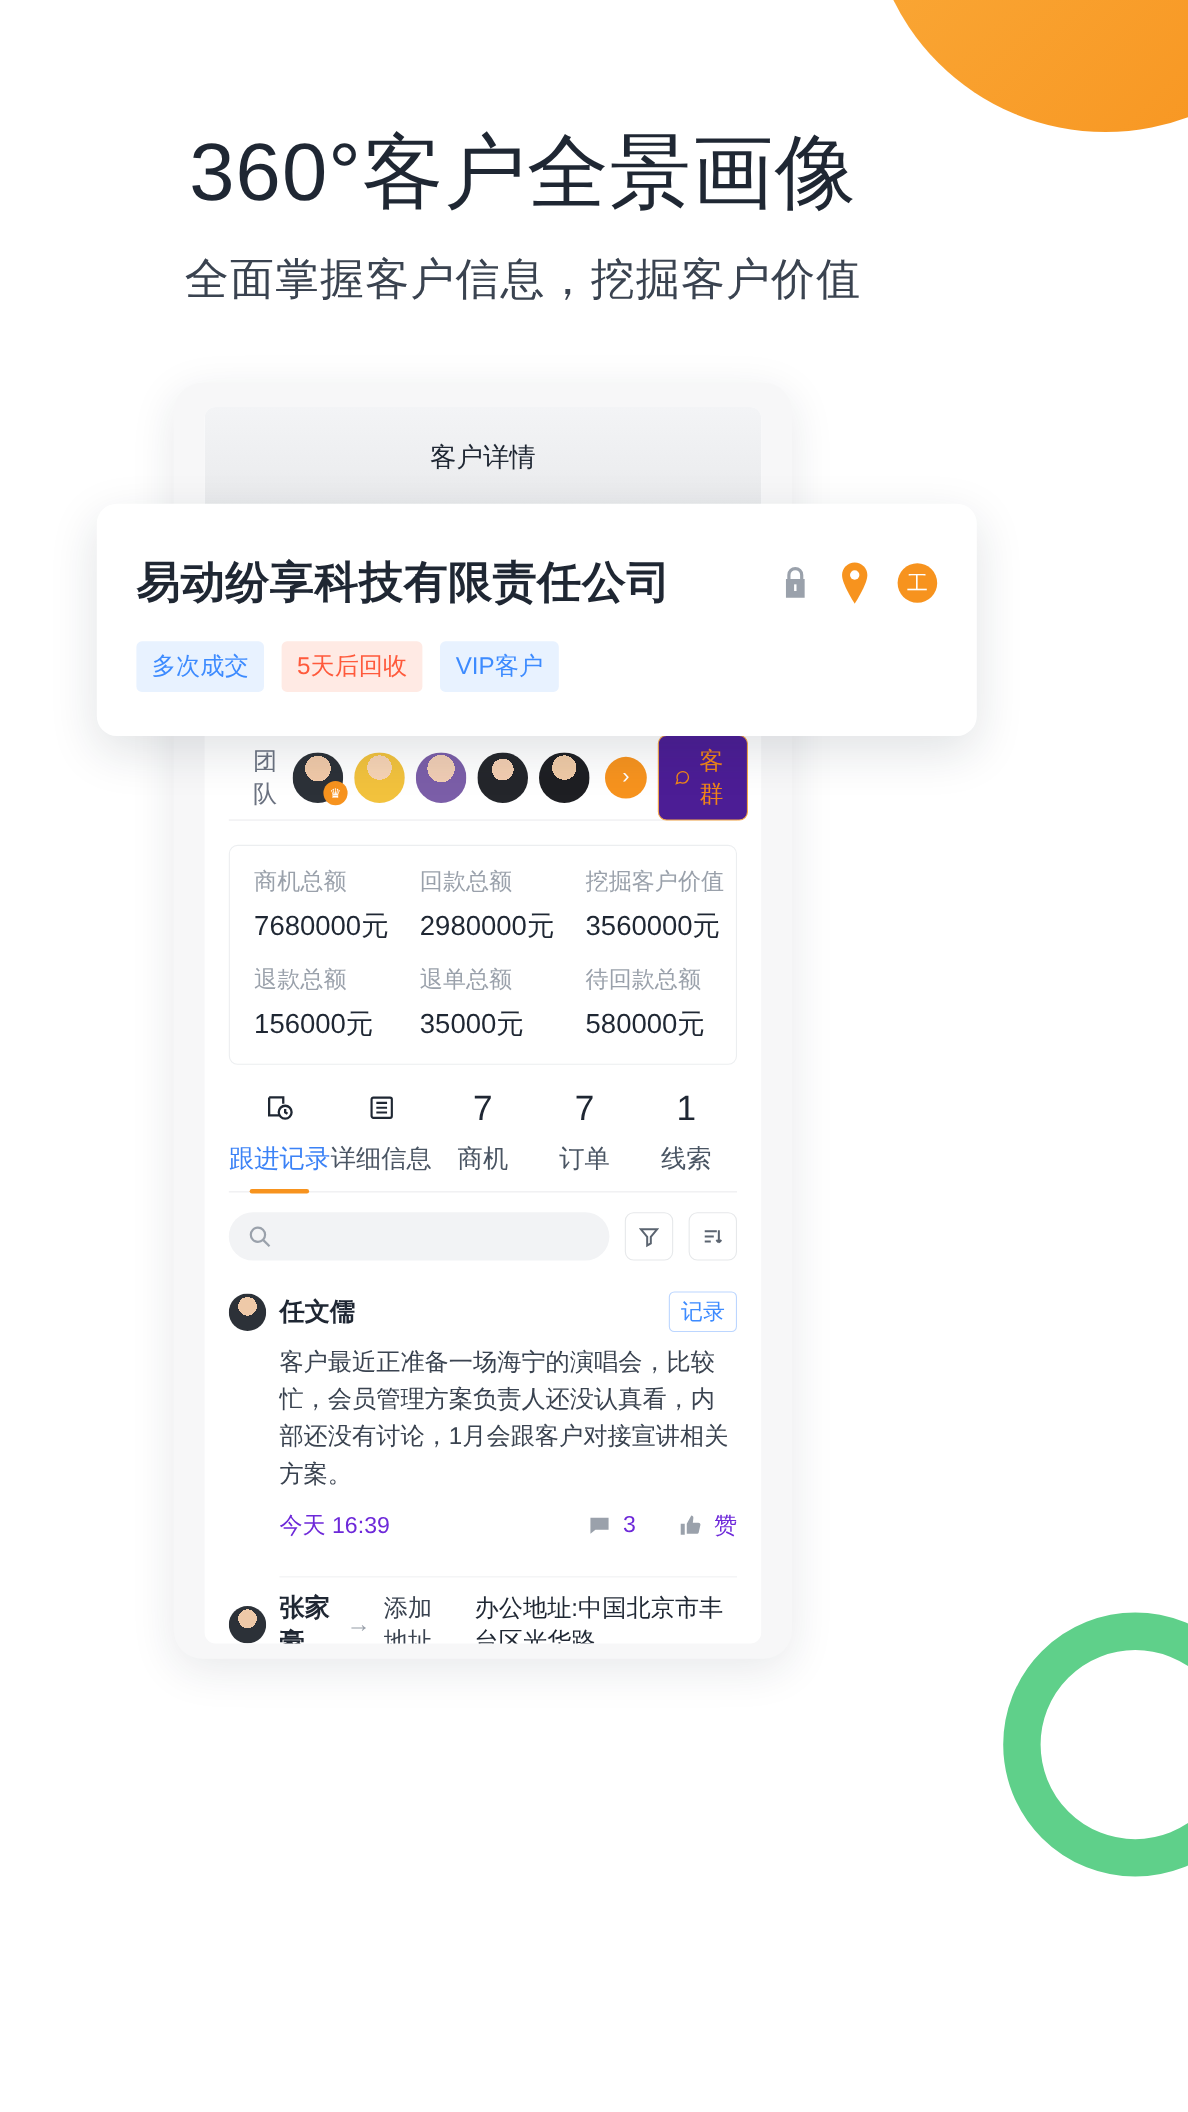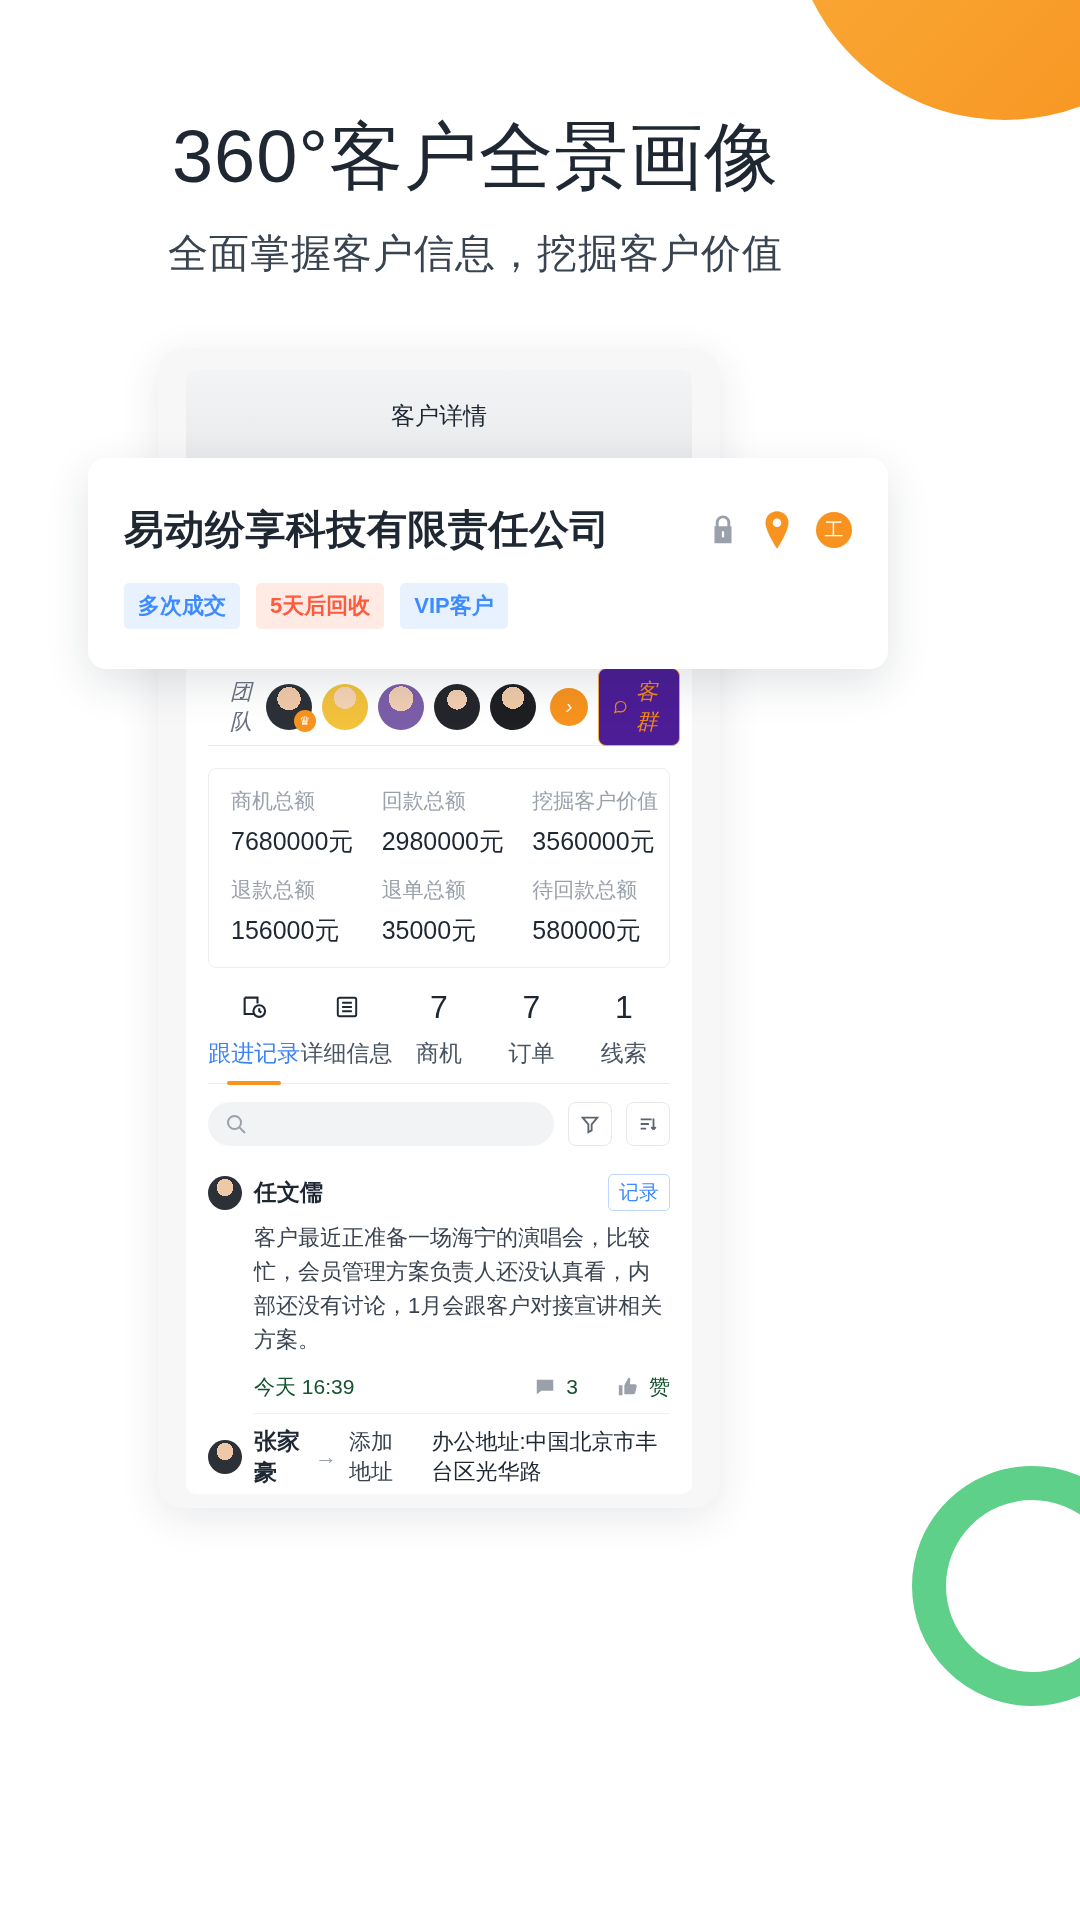--- a/index.html
+++ b/index.html
@@ -80,21 +80,20 @@
   .covered-gap { height: 206px; flex: 0 0 auto; background:#ffffff; }
 
   
   .team-row {
     display: flex; align-items: center;
     padding: 0 22px;
     height: 78px;
     gap: 10px;
     border-bottom: 1px solid #ececee;
     margin: 0 22px;
-    font-style: italic;
   }
   .team-label { font-size: 22px; color: #6b7280; margin-right: 4px; }
   .avatar {
     width: 46px; height: 46px; border-radius: 50%;
     flex: 0 0 auto; position: relative;
     background-size: cover; background-position: center;
   }
   .av1 { background: radial-gradient(circle at 50% 32%, #f0c9a8 0 30%, #2c3138 30% 100%), #cfd3d8; }
   .av2 { background: radial-gradient(circle at 50% 30%, #f6d3b4 0 28%, #f2c23d 28% 100%), #ddd; }
   .av3 { background: radial-gradient(circle at 50% 32%, #f0cdb4 0 32%, #7b5ea8 32% 100%), #ddd; }
@@ -172,21 +171,21 @@
   .feed-av { width: 34px; height: 34px; border-radius: 50%; flex:0 0 auto;
     background: radial-gradient(circle at 50% 34%, #eec9a8 0 30%, #2c3138 30% 100%), #cfd3d8; }
   .feed-name { font-size: 23px; color: #1f2733; font-weight: bold; }
   .feed-badge {
     margin-left: auto; font-size: 20px; color: #3d8bff;
     border: 1px solid #bcd6ff; border-radius: 5px; padding: 4px 10px;
   }
   .feed-body { font-size: 22px; color: #3a4350; line-height: 1.55; margin: 10px 0 0 46px; }
   .feed-foot {
     display: flex; align-items: center; margin: 16px 0 0 46px;
-    font-size: 21px; color: #14532d; padding-bottom: 12px;
+    font-size: 21px; color: #6d28d9; padding-bottom: 32px;
     border-bottom: 1px solid #f0f1f3;
   }
   .feed-actions { margin-left: auto; display: flex; gap: 38px; align-items: center; }
   .feed-action { display: flex; align-items: center; gap: 9px; }
 
   
   .float-card {
     position: absolute;
     left: 88px; top: 458px;
     width: 800px;
@@ -198,21 +197,21 @@
   }
   .fc-top { display: flex; align-items: center; }
   .fc-name { font-size: 40px; font-weight: bold; color: #1f2733; letter-spacing: .5px; }
   .fc-icons { margin-left: auto; display: flex; align-items: center; gap: 24px; }
   .pin-icon { width: 30px; height: 38px; }
   .circle-badge {
     width: 36px; height: 36px; border-radius: 50%;
     background: #f7931e; color: #fff; font-size: 19px;
     display: flex; align-items: center; justify-content: center;
   }
-  .fc-tags { display: flex; gap: 16px; margin-top: 26px; font-weight: bold; }
+  .fc-tags { display: flex; gap: 16px; margin-top: 26px; }
   .tag { font-size: 22px; padding: 8px 14px; border-radius: 5px; }
   .tag-blue { background: #e8f2ff; color: #3d8bff; }
   .tag-red { background: #ffeae4; color: #ff5a3c; }
 </style>
 </head>
 <body>
 
 <div class="blob-orange"></div>
 <div class="blob-green"></div>
 

